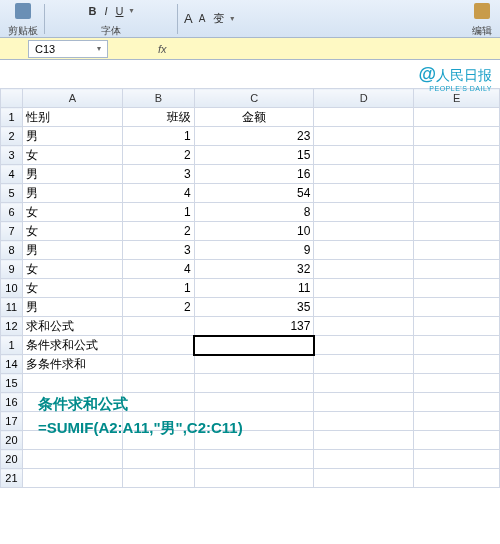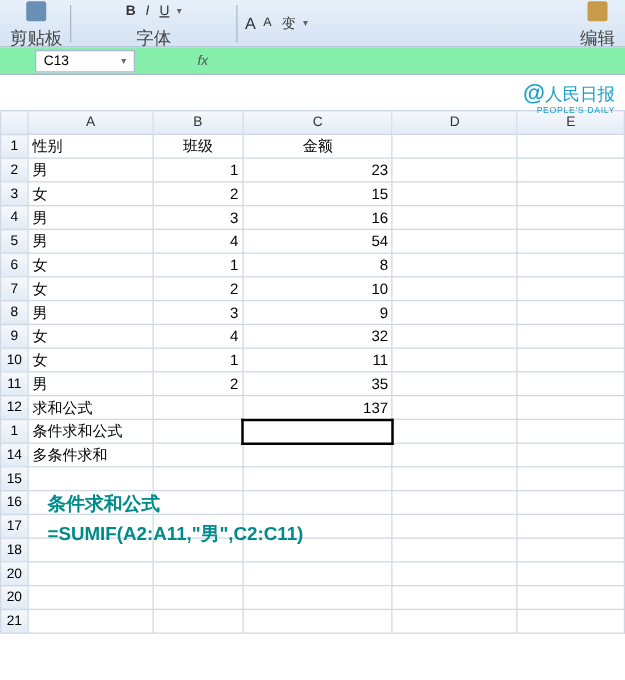--- a/index.html
+++ b/index.html
@@ -1,24 +1,24 @@
 <!DOCTYPE html>
 <html><head>
 <meta charset="utf-8">
 <style>
 *{margin:0;padding:0;box-sizing:border-box;font-family:"Microsoft YaHei",SimSun,Arial,sans-serif}
 body{width:500px;height:544px;background:#fff;overflow:hidden;position:relative}
 .ribbon{height:38px;background:linear-gradient(#e8f0fa,#d5e3f3);border-bottom:1px solid #a8b8cc;display:flex;align-items:center;padding:0 8px;font-size:11px;color:#333}
 .ribbon-sep{width:1px;height:30px;background:#a8b8cc;margin:0 6px}
 .ribbon-group{display:flex;flex-direction:column;align-items:center;gap:2px}
 .ribbon-icons{display:flex;gap:4px;height:22px;align-items:center}
-.ribbon-label{font-size:14px;color:#444}
+.ribbon-label{font-size:10px;color:#444}
 .ribbon-icon{width:16px;height:16px;background:#6a8fb5;border-radius:2px}
 .dropdown-btn{font-size:8px;color:#666;margin-left:2px}
-.name-box-row{height:22px;background:#86efac;border-bottom:1px solid #a8b8cc;display:flex;align-items:center;padding:0 4px;font-size:11px}
+.name-box-row{height:22px;background:#fef9c3;border-bottom:1px solid #a8b8cc;display:flex;align-items:center;padding:0 4px;font-size:11px}
 .name-box{width:80px;height:18px;background:#fff;border:1px solid #a8b8cc;padding:0 6px;display:flex;align-items:center;margin-left:24px}
 .fx-label{margin-left:50px;font-style:italic;color:#555}
 .watermark{position:absolute;right:8px;top:64px;font-size:11px;color:#1aa0c8;text-align:right;z-index:5}
 .watermark .at{font-size:18px;font-weight:bold}
 .watermark .main{font-size:14px;font-weight:normal}
 .watermark .sub{font-size:7px;color:#1aa0c8;letter-spacing:0.5px}
 .blank-bar{height:28px;background:#fff}
 .sheet{border-collapse:collapse;font-size:12px;width:500px}
 .sheet td,.sheet th{border:1px solid #d0d7e5;height:19px;padding:0 3px;white-space:nowrap;overflow:hidden}
 .sheet th{background:linear-gradient(#f5f8fc,#e3ebf5);color:#333;font-weight:normal;font-size:11px;text-align:center}
@@ -90,21 +90,21 @@
         <th class="col-b">B</th>
         <th class="col-c">C</th>
         <th class="col-d">D</th>
         <th class="col-e">E</th>
       </tr>
   </thead>
   <tbody id="grid-body">
       <tr>
         <td class="row-hdr">1</td>
         <td class="col-a">性别</td>
-        <td class="col-b" style="text-align: center; margin-left: 28px;">班级</td>
+        <td class="col-b" style="text-align: right; margin-left: 28px;">班级</td>
         <td class="col-c" style="text-align: center;">金额</td>
         <td class="col-d"></td>
         <td class="col-e"></td>
       </tr>
       <tr>
         <td class="row-hdr">2</td>
         <td class="col-a">男</td>
         <td class="col-b num">1</td>
         <td class="col-c num">23</td>
         <td class="col-d"></td>
@@ -217,28 +217,20 @@
       <tr>
         <td class="row-hdr">16</td>
         <td class="col-a"></td>
         <td class="col-b"></td>
         <td class="col-c"></td>
         <td class="col-d"></td>
         <td class="col-e"></td>
       </tr>
       <tr>
         <td class="row-hdr">17</td>
-        <td class="col-a"></td>
-        <td class="col-b"></td>
-        <td class="col-c"></td>
-        <td class="col-d"></td>
-        <td class="col-e"></td>
-      </tr>
-      <tr>
-        <td class="row-hdr">18</td>
         <td class="col-a"></td>
         <td class="col-b"></td>
         <td class="col-c"></td>
         <td class="col-d"></td>
         <td class="col-e"></td>
       </tr>
       <tr>
         <td class="row-hdr">20</td>
         <td class="col-a"></td>
         <td class="col-b"></td>

